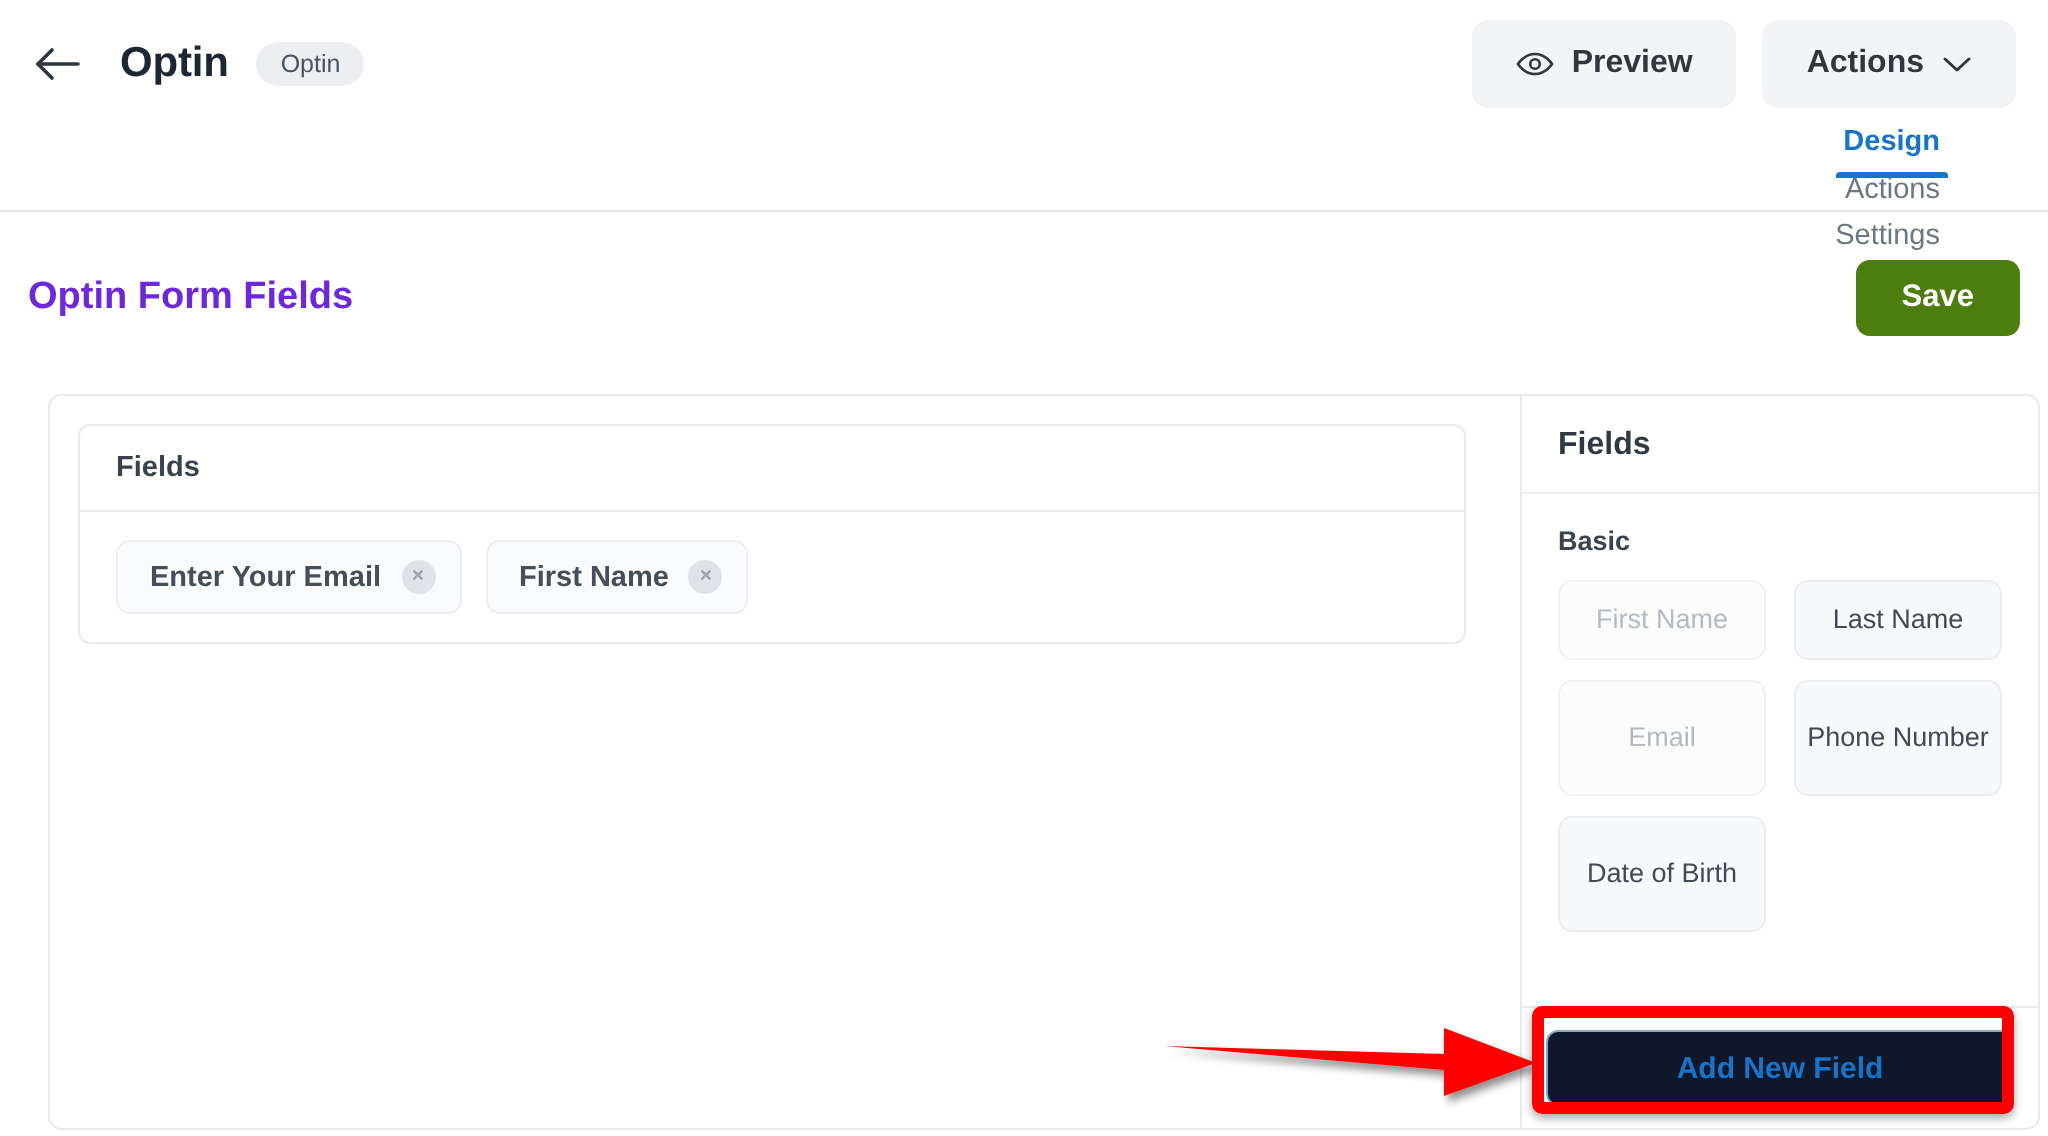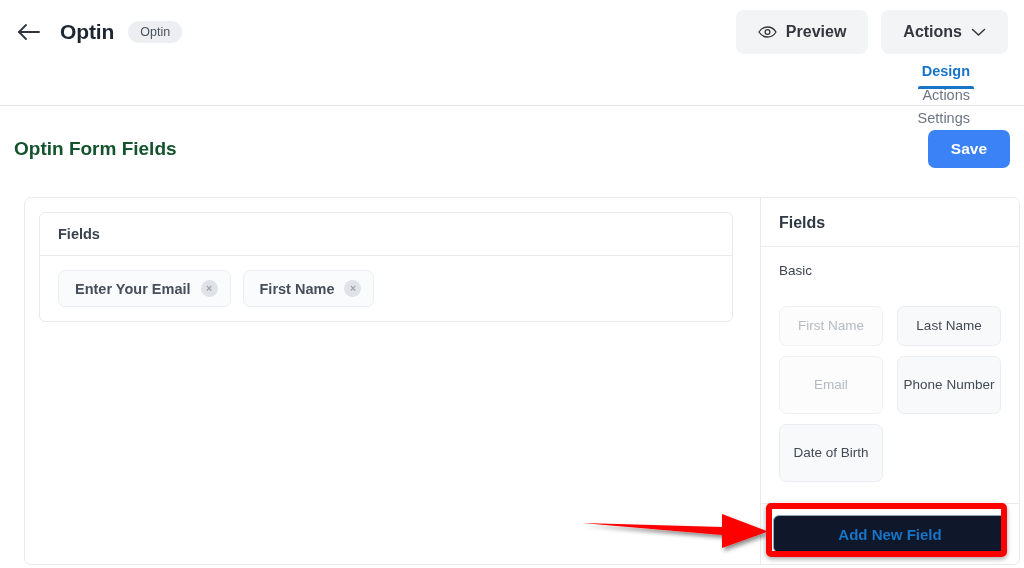--- a/index.html
+++ b/index.html
@@ -111,25 +111,25 @@
   
   .title-row {
     display: flex;
     align-items: center;
     padding: 22px 14px 0 14px;
     height: 64px;
   }
   .page-title {
     font-size: 19px;
     font-weight: bold;
-    color: #14532d;
+    color: #6d28d9;
   }
   .title-spacer { flex: 1 1 auto; }
   .btn-save {
-    background: #3b82f6;
+    background: #4d7c0f;
     color: #ffffff;
     border: none;
     border-radius: 7px;
     height: 38px;
     padding: 0 23px;
     font-size: 15.5px;
     font-weight: bold;
     cursor: pointer;
     font-family: "Liberation Sans", sans-serif;
   }
@@ -217,23 +217,23 @@
     font-weight: bold;
     color: #2f3944;
   }
   .sidebar-body {
     flex: 1 1 auto;
     padding: 16px 18px 0 18px;
     overflow: hidden;
   }
   .group-label {
     font-size: 13.5px;
-    font-weight: normal;
+    font-weight: bold;
     color: #3a434f;
-    margin-bottom: 28px;
+    margin-bottom: 12px;
   }
   .field-grid {
     display: grid;
     grid-template-columns: 104px 104px;
     gap: 10px 14px;
   }
   .field-btn {
     border: 1px solid #ebedf0;
     border-radius: 7px;
     background: #f8f9fa;

